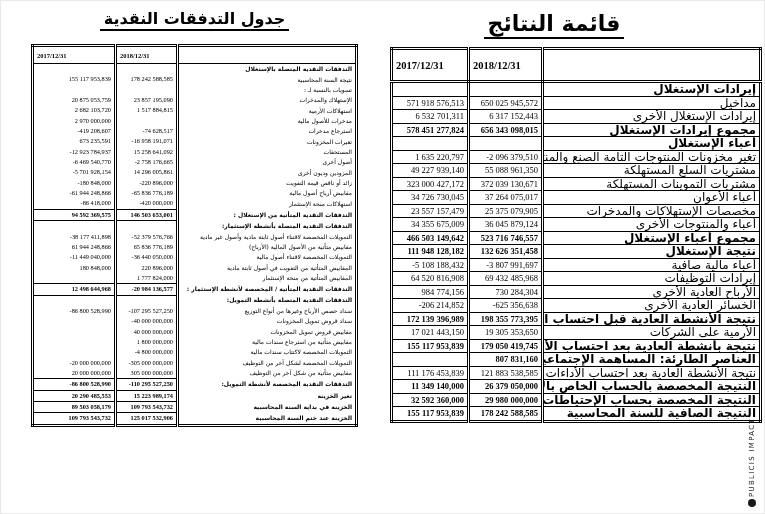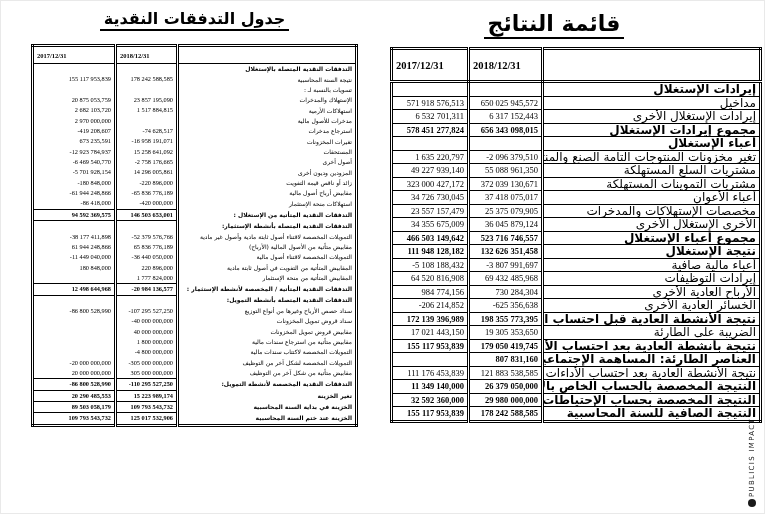--- a/index.html
+++ b/index.html
@@ -297,32 +297,32 @@
         <td class="num">55 088 961,350</td>
         <td class="lbl" dir="rtl">مشتريات السلع المستهلكة</td>
       </tr>
       <tr>
         <td class="num">323 000 427,172</td>
         <td class="num">372 039 130,671</td>
         <td class="lbl" dir="rtl">مشتريات التموينات المستهلكة</td>
       </tr>
       <tr>
         <td class="num">34 726 730,045</td>
-        <td class="num">37 418 075,017</td>
+        <td class="num">37 264 075,017</td>
         <td class="lbl" dir="rtl">أعباء الأعوان</td>
       </tr>
       <tr>
         <td class="num">23 557 157,479</td>
         <td class="num">25 375 079,905</td>
         <td class="lbl" dir="rtl">مخصصات الإستهلاكات والمدخرات</td>
       </tr>
       <tr>
         <td class="num">34 355 675,009</td>
         <td class="num">36 045 879,124</td>
-        <td class="lbl" dir="rtl">الأخرى الإستغلال الأخرى</td>
+        <td class="lbl" dir="rtl">أعباء والمنتوجات الأخرى</td>
       </tr>
       <tr class="total">
         <td class="num">466 503 149,642</td>
         <td class="num">523 716 746,557</td>
         <td class="lbl" dir="rtl">مجموع أعباء الإستغلال</td>
       </tr>
       <tr class="total">
         <td class="num">111 948 128,182</td>
         <td class="num">132 626 351,458</td>
         <td class="lbl" dir="rtl">نتيجة الإستغلال</td>
@@ -348,21 +348,21 @@
         <td class="lbl" dir="rtl">الخسائر العادية الأخرى</td>
       </tr>
       <tr class="total">
         <td class="num">172 139 396,989</td>
         <td class="num">198 355 773,395</td>
         <td class="lbl" dir="rtl">نتيجة الأنشطة العادية قبل احتساب الأداءات</td>
       </tr>
       <tr>
         <td class="num">17 021 443,150</td>
         <td class="num">19 305 353,650</td>
-        <td class="lbl" dir="rtl">الضريبة على الطارئة</td>
+        <td class="lbl" dir="rtl">الأرمية على الشركات</td>
       </tr>
       <tr class="total">
         <td class="num">155 117 953,839</td>
         <td class="num">179 050 419,745</td>
         <td class="lbl" dir="rtl">نتيجة بأنشطة العادية بعد احتساب الأداءات</td>
       </tr>
       <tr class="total">
         <td class="num"></td>
         <td class="num">807 831,160</td>
         <td class="lbl" dir="rtl">العناصر الطارئة: المساهمة الإجتماعية التضامنية</td>

